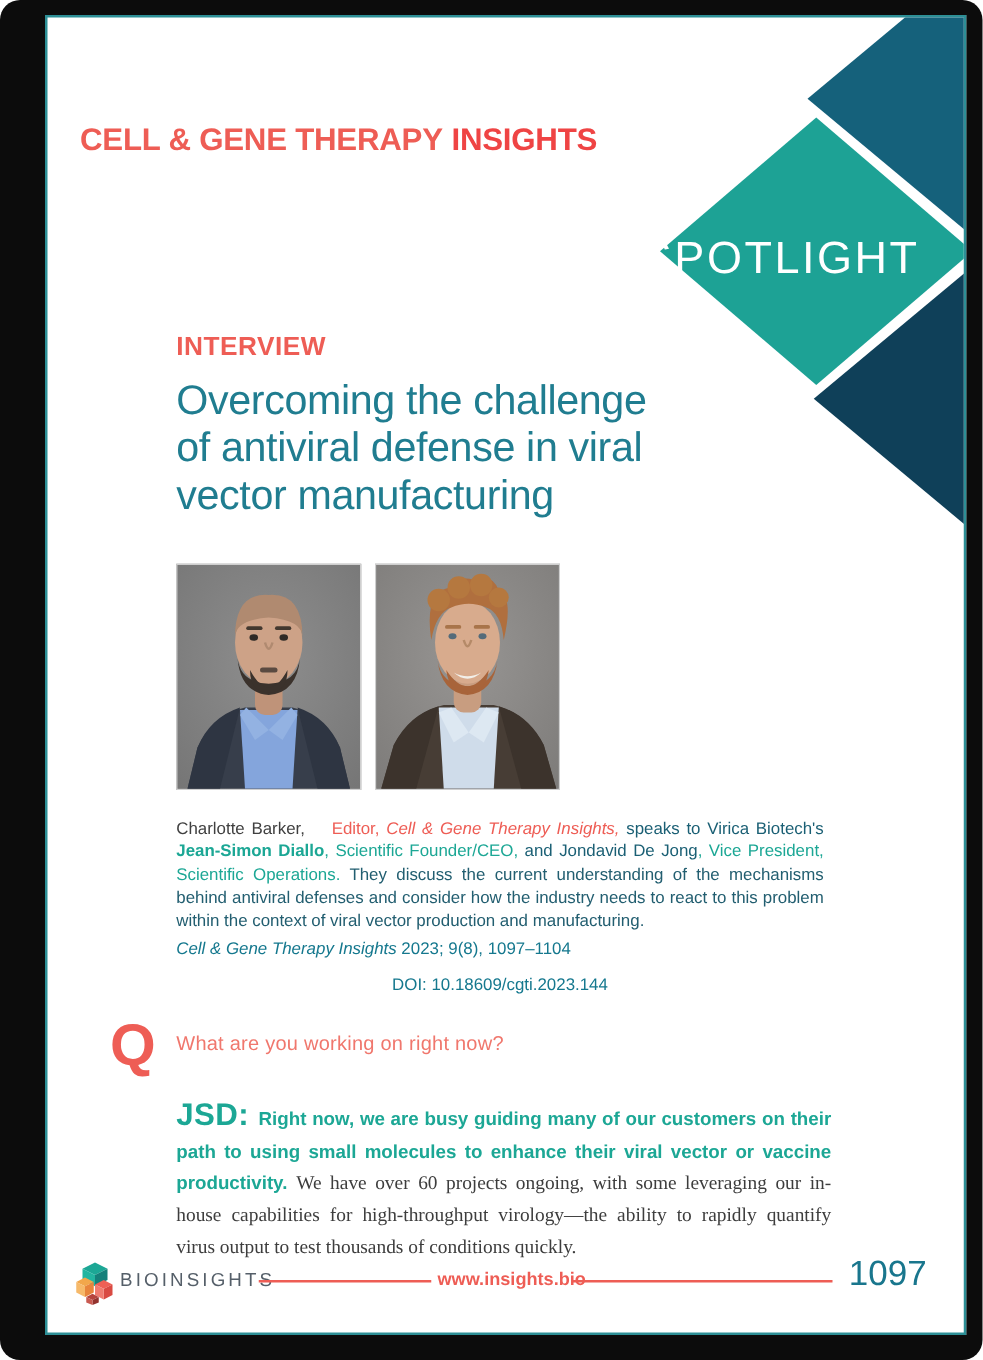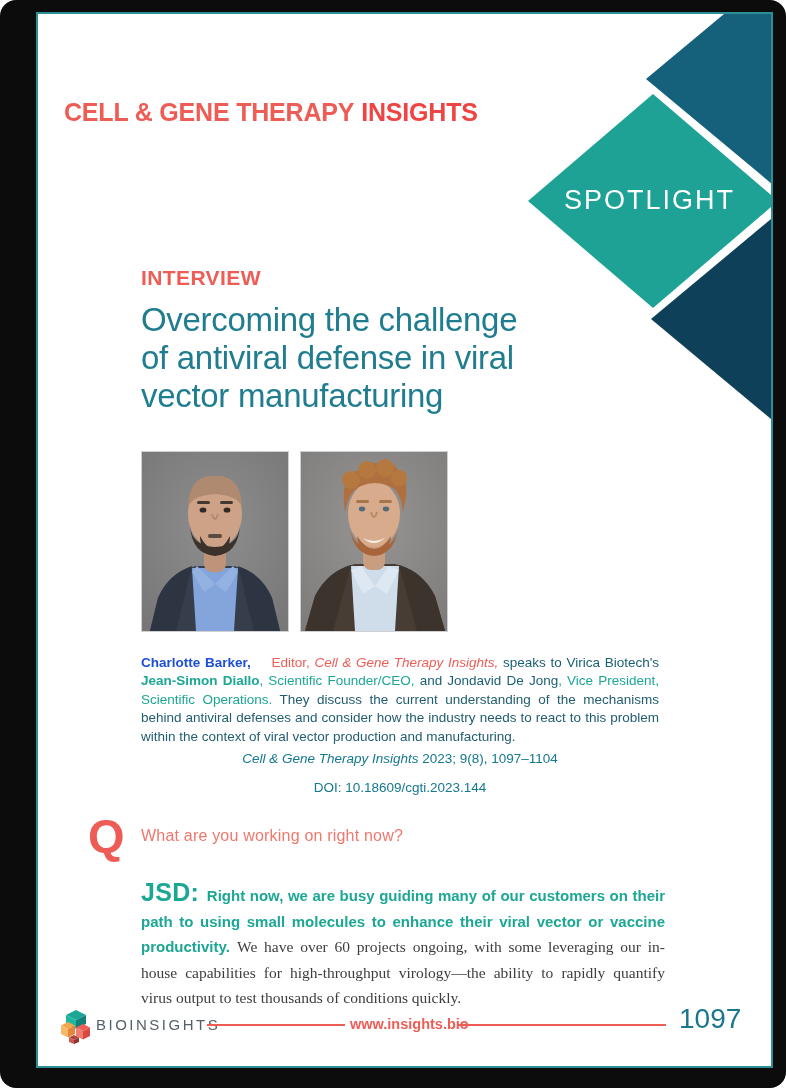--- a/index.html
+++ b/index.html
@@ -8,42 +8,42 @@
   .page{position:absolute;left:36px;top:12px;width:737px;height:1056px;background:#ffffff;border:2px solid #2d8f96;box-sizing:border-box;overflow:hidden;}
 
   
   .masthead{position:absolute;left:26px;top:84px;font-size:25px;font-weight:700;letter-spacing:-0.2px;white-space:nowrap;}
   .mast-primary{color:#ee5d55;}
   .mast-secondary{color:#ef4444;font-weight:700;margin-left:7px;}
   .section-title{position:absolute;left:26px;top:158px;width:450px;font-size:17px;font-weight:700;color:#176c80;line-height:22px;letter-spacing:0.2px;}
 
   
   .diamonds{position:absolute;left:440px;top:-60px;width:297px;height:510px;}
-  .spotlight-label{position:absolute;left:488px;top:171px;width:247px;text-align:center;color:#ffffff;font-size:27px;font-weight:300;letter-spacing:2px;}
+  .spotlight-label{position:absolute;left:463px;top:171px;width:247px;text-align:center;color:#ffffff;font-size:36px;font-weight:300;letter-spacing:2px;}
 
   
   .article-type{position:absolute;left:103px;top:252px;font-size:21px;font-weight:700;color:#ee5d55;letter-spacing:0.4px;}
   .title{position:absolute;left:103px;top:287px;font-size:33px;line-height:38px;color:#207d90;font-weight:400;letter-spacing:-0.3px;}
 
   
   .photos{position:absolute;left:103px;top:437px;display:flex;gap:11px;}
   .photo{width:146px;height:179px;border:1px solid #cfcfcf;box-sizing:content-box;background:#888;}
 
   
   .intro{position:absolute;left:103px;top:626px;width:518px;font-size:13.5px;line-height:18.5px;text-align:justify;}
-  .seg-coral-bold{color:#1d4ed8;font-weight:700;}
+  .seg-coral-bold{color:#404040;font-weight:400;}
   .seg-coral{color:#ee5d55;margin-left:16px;}
   .seg-coral-italic{color:#ee5d55;font-style:italic;}
   .seg-dark-bold{color:#1a5f74;font-weight:400;}
   .seg-green-bold{color:#1ca795;font-weight:700;}
   .seg-green{color:#1ca795;}
   .seg-dark{color:#225e70;}
 
   
-  .citation{position:absolute;left:103px;top:737px;width:518px;text-align:center;font-size:13.5px;color:#15788e;}
+  .citation{position:absolute;left:103px;top:737px;width:518px;font-size:13.5px;color:#15788e;}
   .doi{position:absolute;left:103px;top:766px;width:518px;text-align:center;font-size:13.5px;color:#15788e;}
 
   
   .q-mark{position:absolute;left:50px;top:798px;font-size:47px;font-weight:800;color:#ee5d55;line-height:1;}
   .question{position:absolute;left:103px;top:813px;font-size:16px;font-weight:300;color:#f0776d;letter-spacing:0.2px;}
   .answer{position:absolute;left:103px;top:851px;width:524px;font-size:15px;line-height:25.5px;text-align:justify;}
   .speaker{font-size:25px;font-weight:700;color:#1ca795;letter-spacing:0.3px;}
   .ans-highlight{color:#1ca795;font-weight:600;}
   .ans-body{font-family:"Liberation Serif",serif;color:#3d3d3d;font-size:15.5px;}
 

